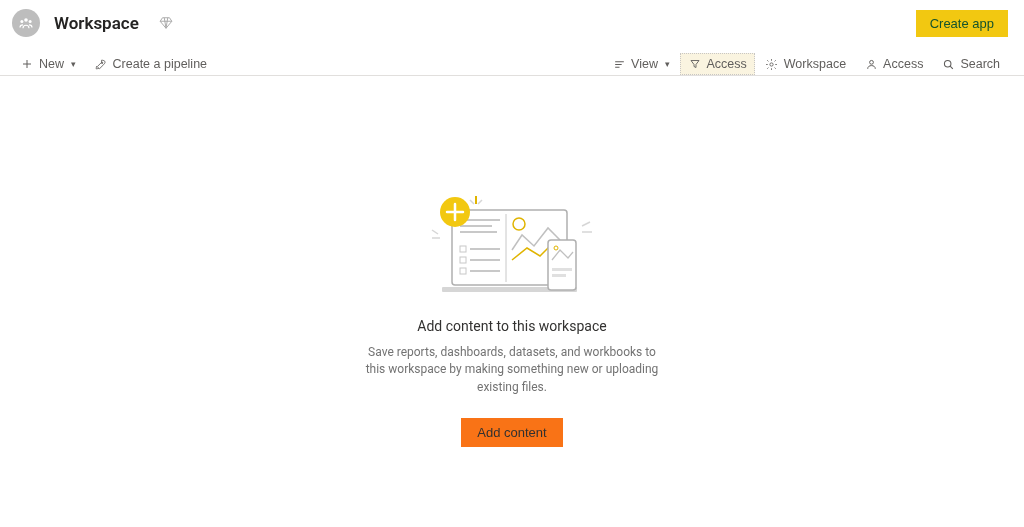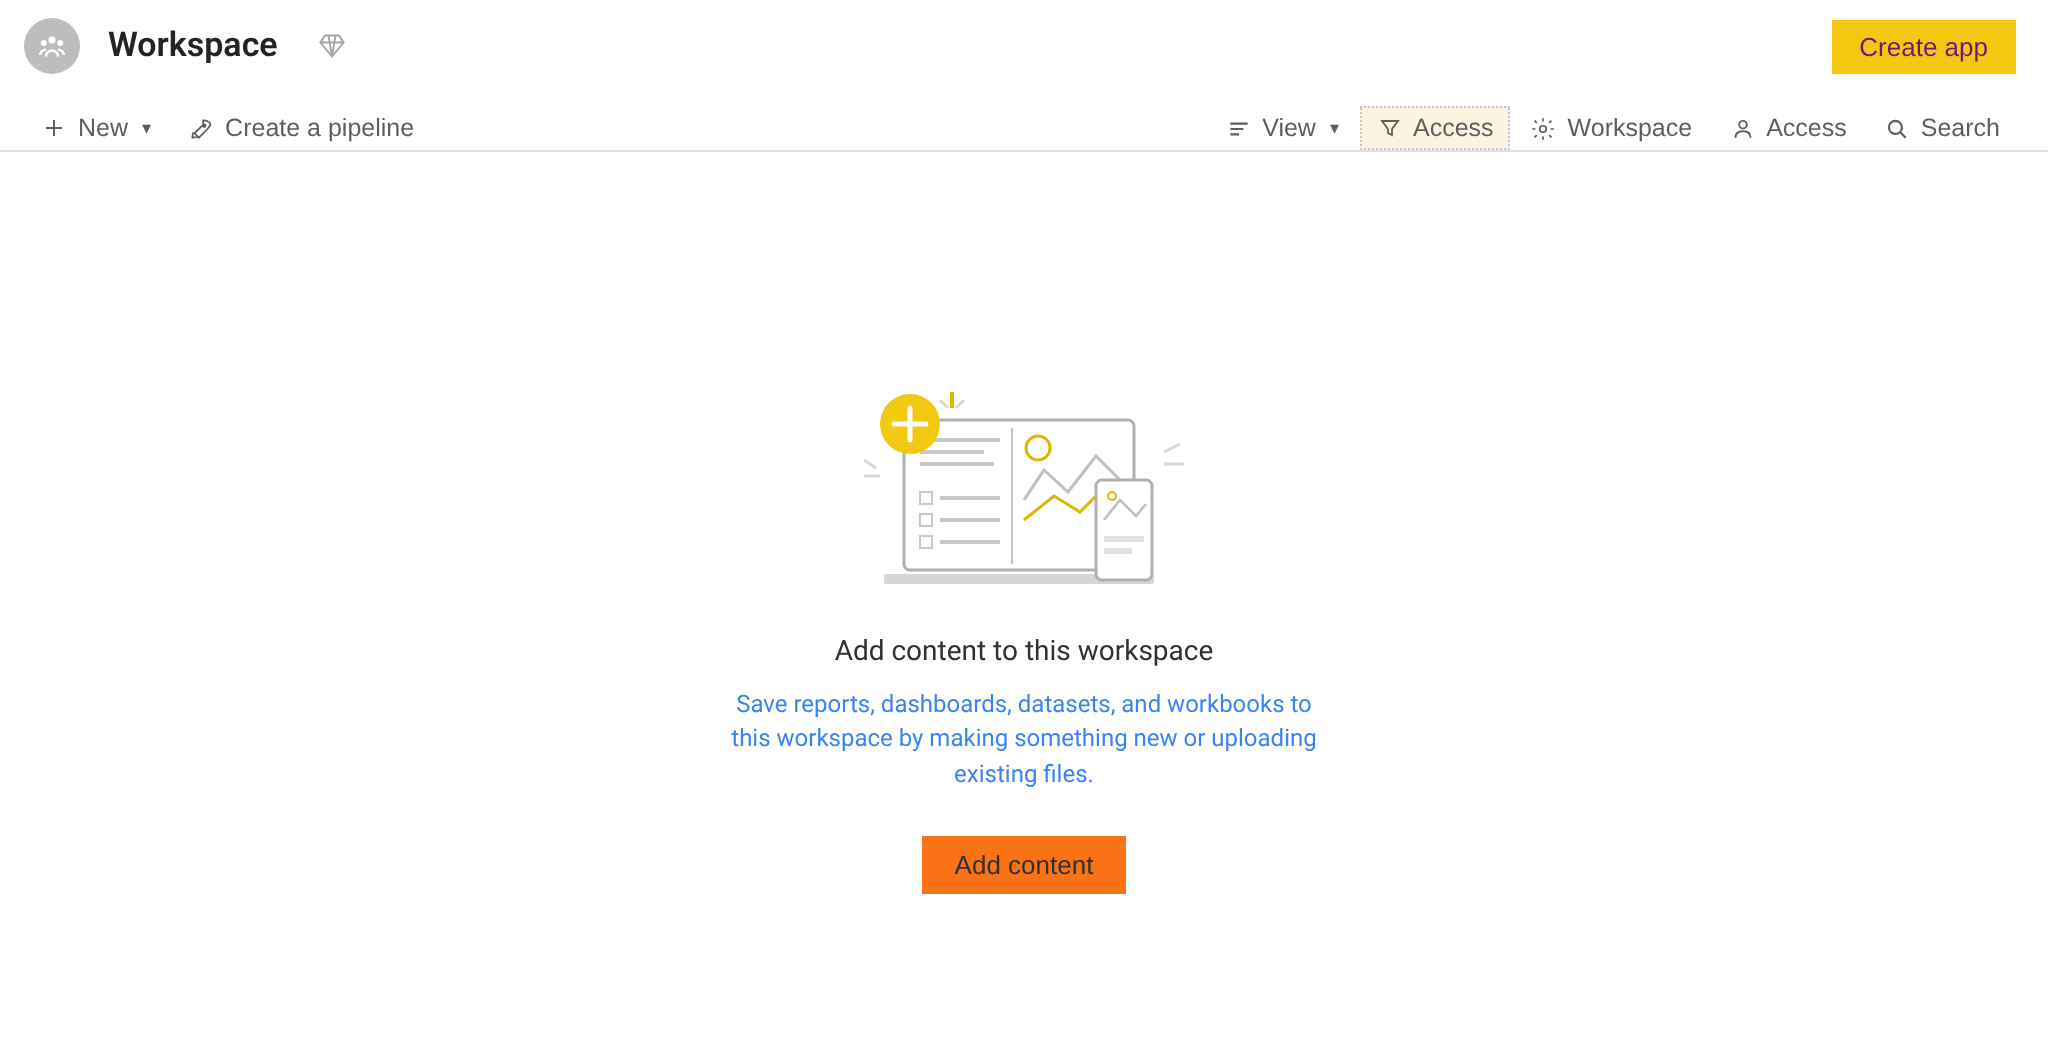--- a/index.html
+++ b/index.html
@@ -43,21 +43,21 @@
       margin-left: 6px;
       display: inline-flex;
       align-items: center;
     }
     .create-app-btn {
       background: #f2c811;
       border: none;
       padding: 6px 14px;
       font-size: 13px;
       font-weight: 400;
-      color: #701a75;
+      color: #14532d;
       cursor: pointer;
     }
     .toolbar {
       display: flex;
       align-items: flex-end;
       justify-content: space-between;
       padding: 0 16px 0 12px;
       height: 32px;
       border-bottom: 1px solid #e1dfdd;
     }
@@ -104,21 +104,21 @@
       margin-bottom: 18px;
     }
     .empty-title {
       font-size: 14px;
       font-weight: 400;
       color: #323130;
       margin-bottom: 10px;
     }
     .empty-desc {
       font-size: 12px;
-      color: #3b82f6;
+      color: #737373;
       text-align: center;
       line-height: 1.45;
       max-width: 300px;
       margin-bottom: 22px;
     }
     .add-content-btn {
       background: #f97316;
       border: none;
       padding: 7px 16px;
       font-size: 13px;

